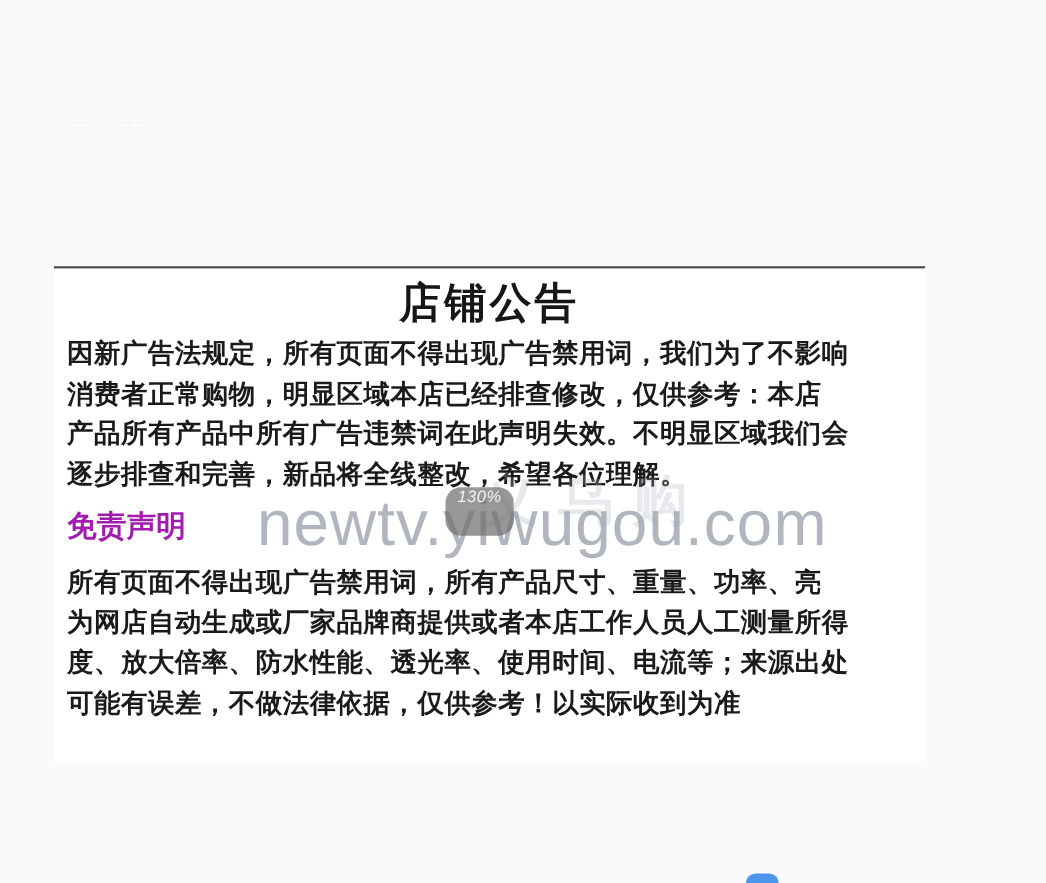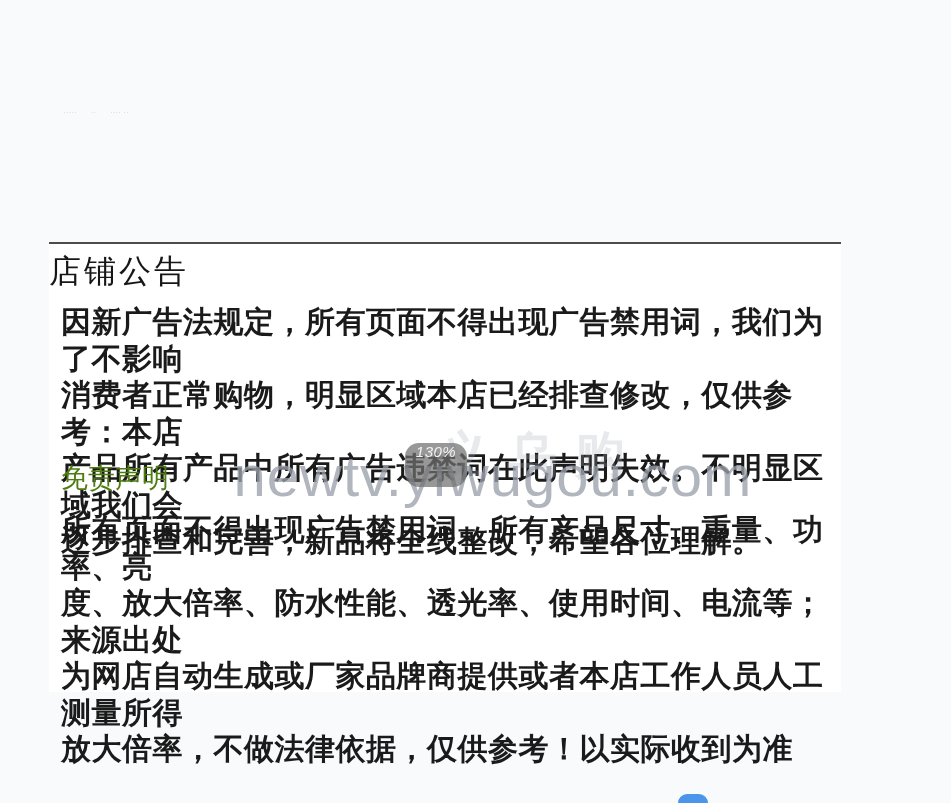--- a/index.html
+++ b/index.html
@@ -34,47 +34,47 @@
     left: 49px;
     top: 242px;
     width: 792px;
     height: 450px;
     background: #ffffff;
     border-top: 2px solid #4c4c4c;
   }
 
   .announcement-title {
     margin-top: 6px;
-    text-align: left;
-    font-size: 32px;
-    font-weight: 400;
+    text-align: center;
+    font-size: 38px;
+    font-weight: 700;
     color: #161616;
     letter-spacing: 3px;
   }
 
   .para {
     position: absolute;
     left: 12px;
     right: 6px;
     color: #1a1a1a;
-    font-size: 30px;
+    font-size: 24px;
     font-weight: 600;
     line-height: 36.5px;
     letter-spacing: 0.5px;
   }
   .para-1 { top: 60px; }
   .para-2 { top: 268px; }
 
   .section-heading {
     position: absolute;
     left: 12px;
     top: 216px;
     font-size: 27px;
-    font-weight: 400;
-    color: #4d7c0f;
+    font-weight: 700;
+    color: #a21caf;
     line-height: 36px;
   }
 
   
   .watermark-cn {
     position: absolute;
     left: 390px;
     top: 178px;
     font-size: 50px;
     font-weight: 700;
@@ -147,23 +147,23 @@
     <div>逐步排查和完善，新品将全线整改，希望各位理解。</div>
   </div>
 
   <div class="watermark-cn">义乌购</div>
   <div class="watermark-domain">newtv.yiwugou.com</div>
 
   <div class="section-heading">免责声明</div>
 
   <div class="para para-2">
     <div>所有页面不得出现广告禁用词，所有产品尺寸、重量、功率、亮</div>
+    <div>为网店自动生成或厂家品牌商提供或者本店工作人员人工测量所得</div>
     <div>度、放大倍率、防水性能、透光率、使用时间、电流等；来源出处</div>
-    <div>为网店自动生成或厂家品牌商提供或者本店工作人员人工测量所得</div>
-    <div>放大倍率，不做法律依据，仅供参考！以实际收到为准</div>
+    <div>可能有误差，不做法律依据，仅供参考！以实际收到为准</div>
   </div>
 
 </div>
 
 <div class="zoom-badge">
   <span>130%</span>
 </div>
 
 <button class="bottom-blue-button"></button>
 

